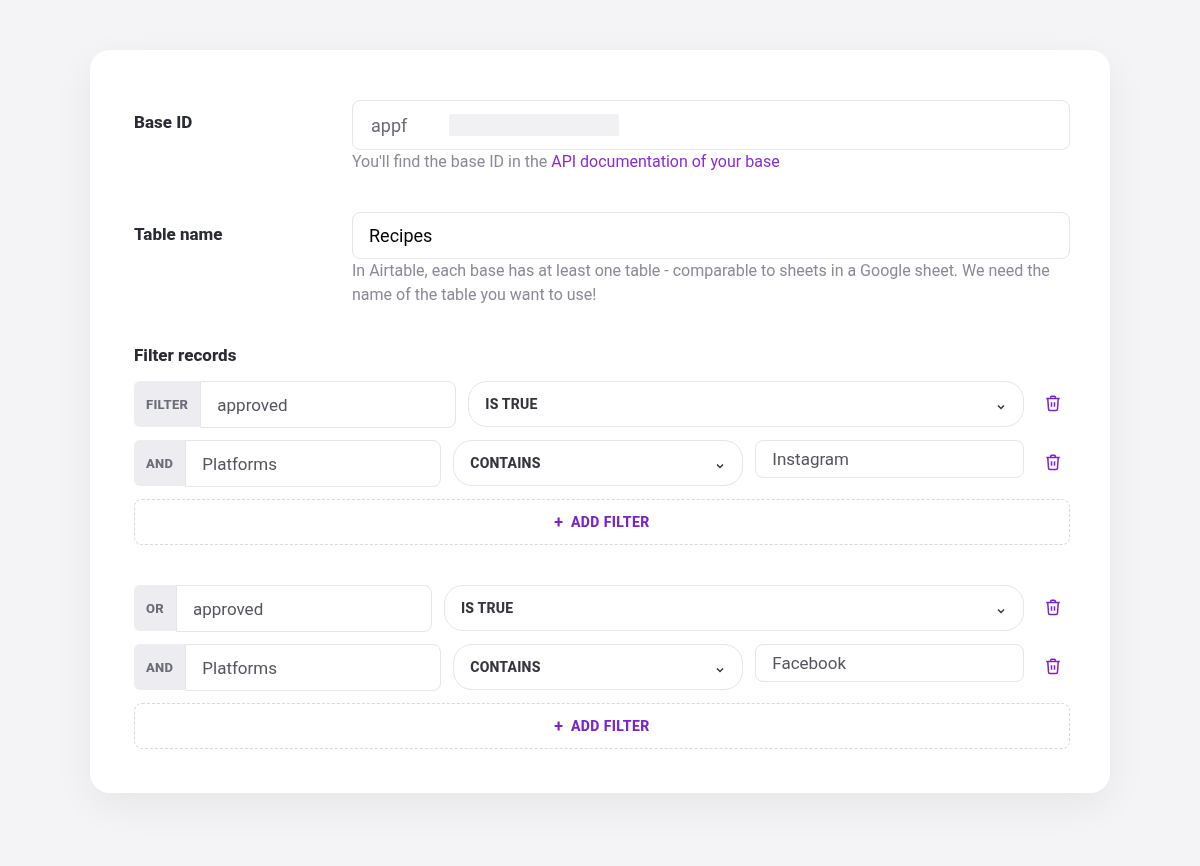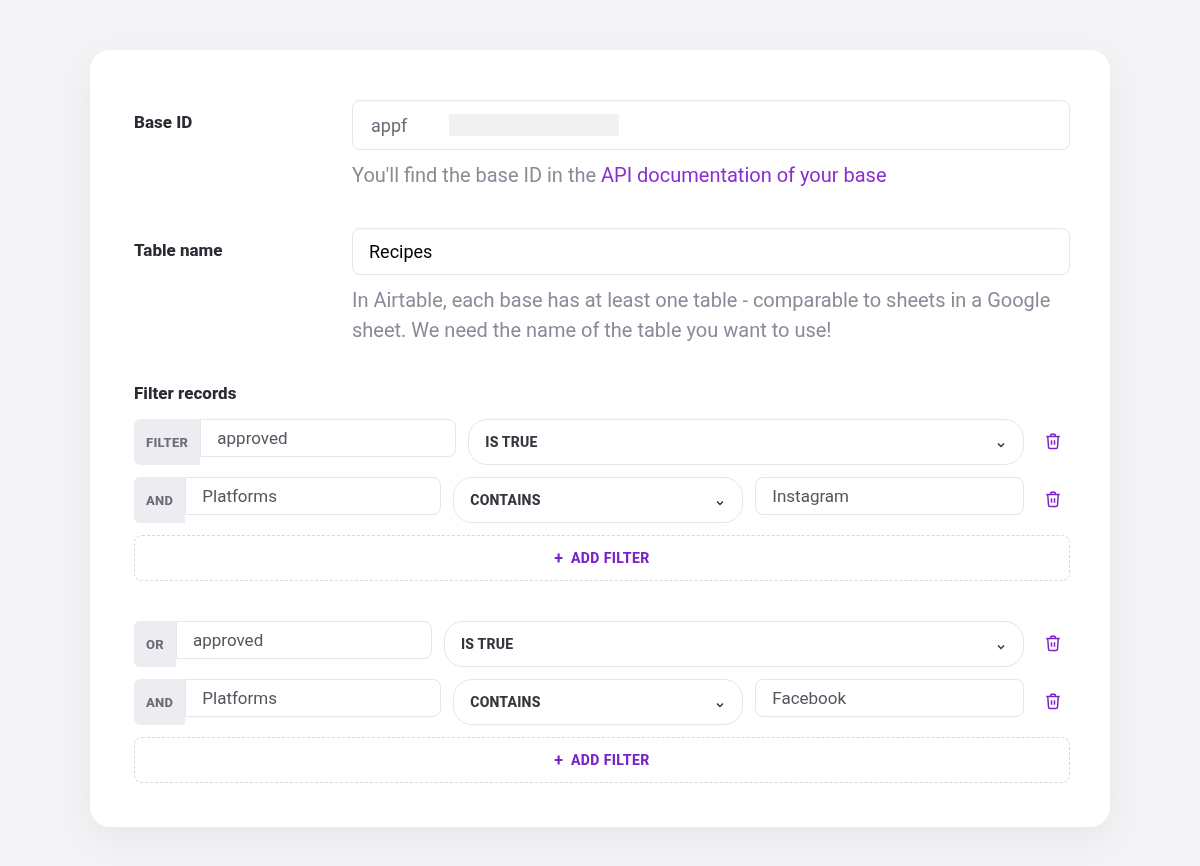--- a/index.html
+++ b/index.html
@@ -38,22 +38,22 @@
     border-radius: 8px;
     padding: 12px 16px;
     font-size: 18px;
     color: #000000;
     background: #fff;
     outline: none;
     font-family: inherit;
   }
   .help {
     color: #8a8a98;
-    font-size: 20px;
-    margin-top: 10px;
+    font-size: 16px;
+    margin-top: 0;
     line-height: 1.5;
   }
   .help a { color: #8a2cd6; text-decoration: none; }
   .masked-box {
     display: inline-block;
     background: #f1f1f4;
     width: 170px;
     height: 22px;
     border-radius: 2px;
     vertical-align: middle;
@@ -97,21 +97,21 @@
   }
   .field-input {
     flex: 0 0 200px;
     border: 1px solid #e5e5ea;
     border-radius: 8px;
     padding: 0 16px;
     font-size: 17px;
     color: #55555f;
     display: flex;
     align-items: center;
-    height: 38px;
+    height: 47px;
     background: #fff;
     font-family: inherit;
     outline: none;
   }
   .select-like {
     flex: 1;
     border: 1px solid #e5e5ea;
     border-radius: 19px;
     padding: 0 16px;
     height: 46px;

